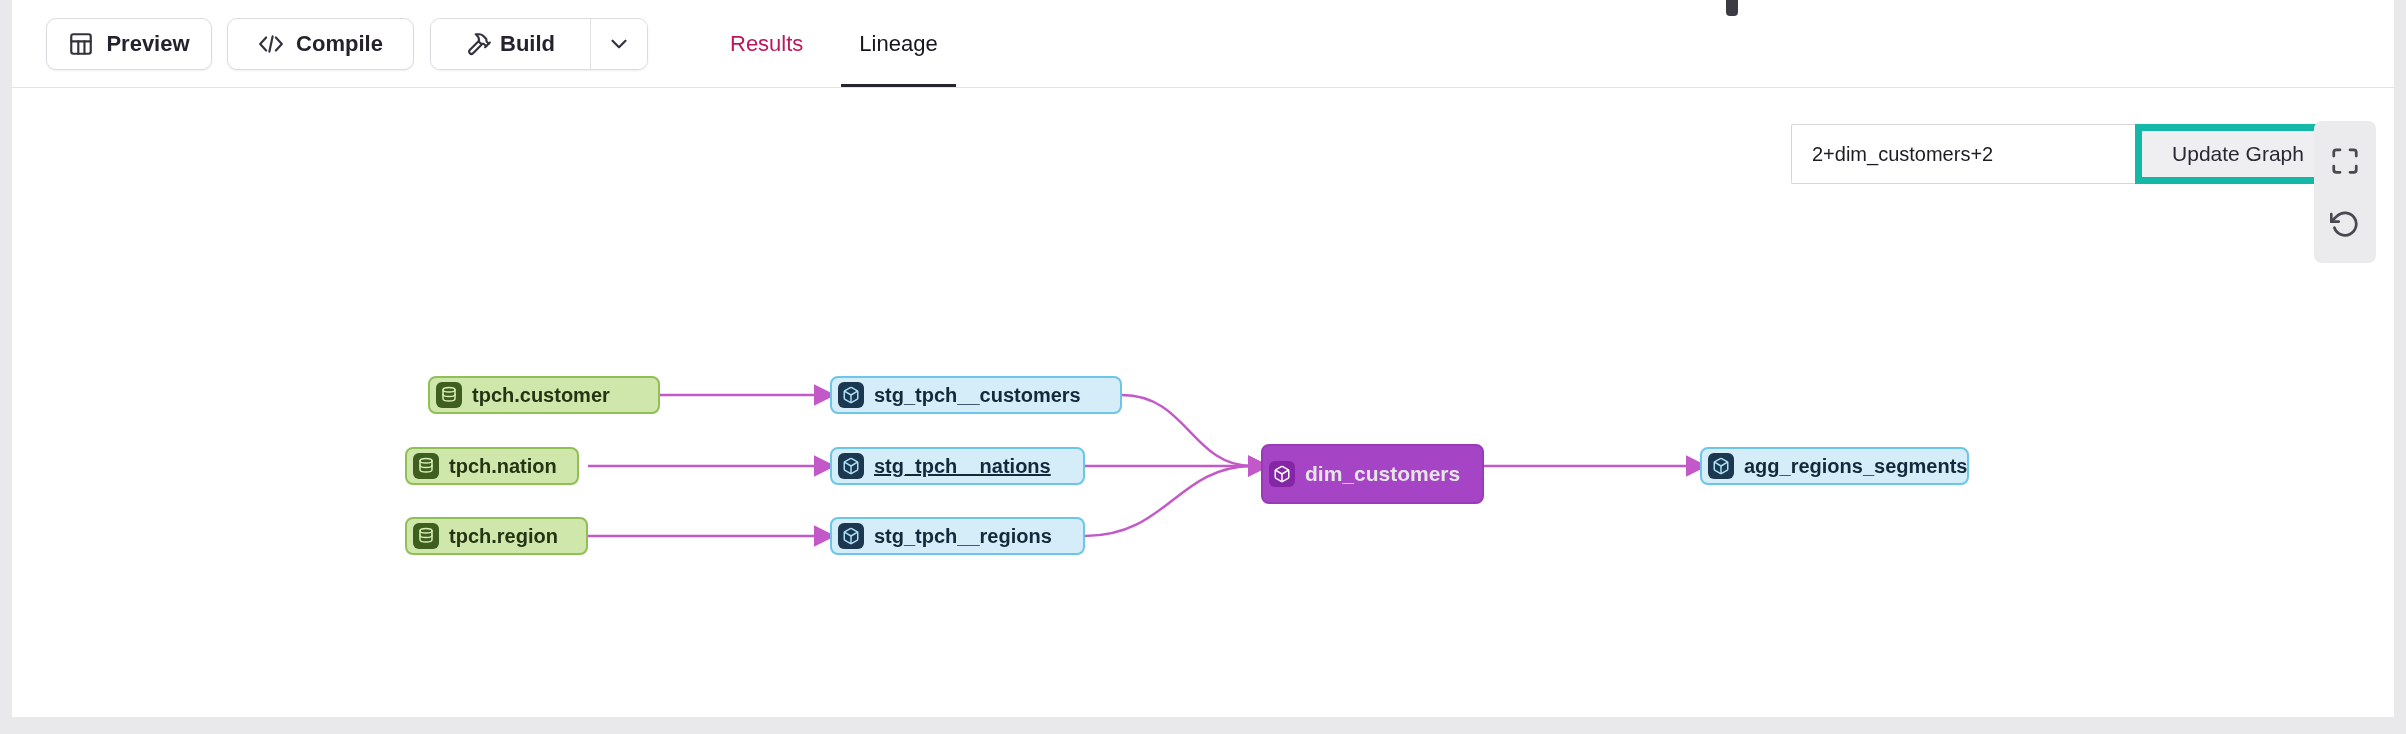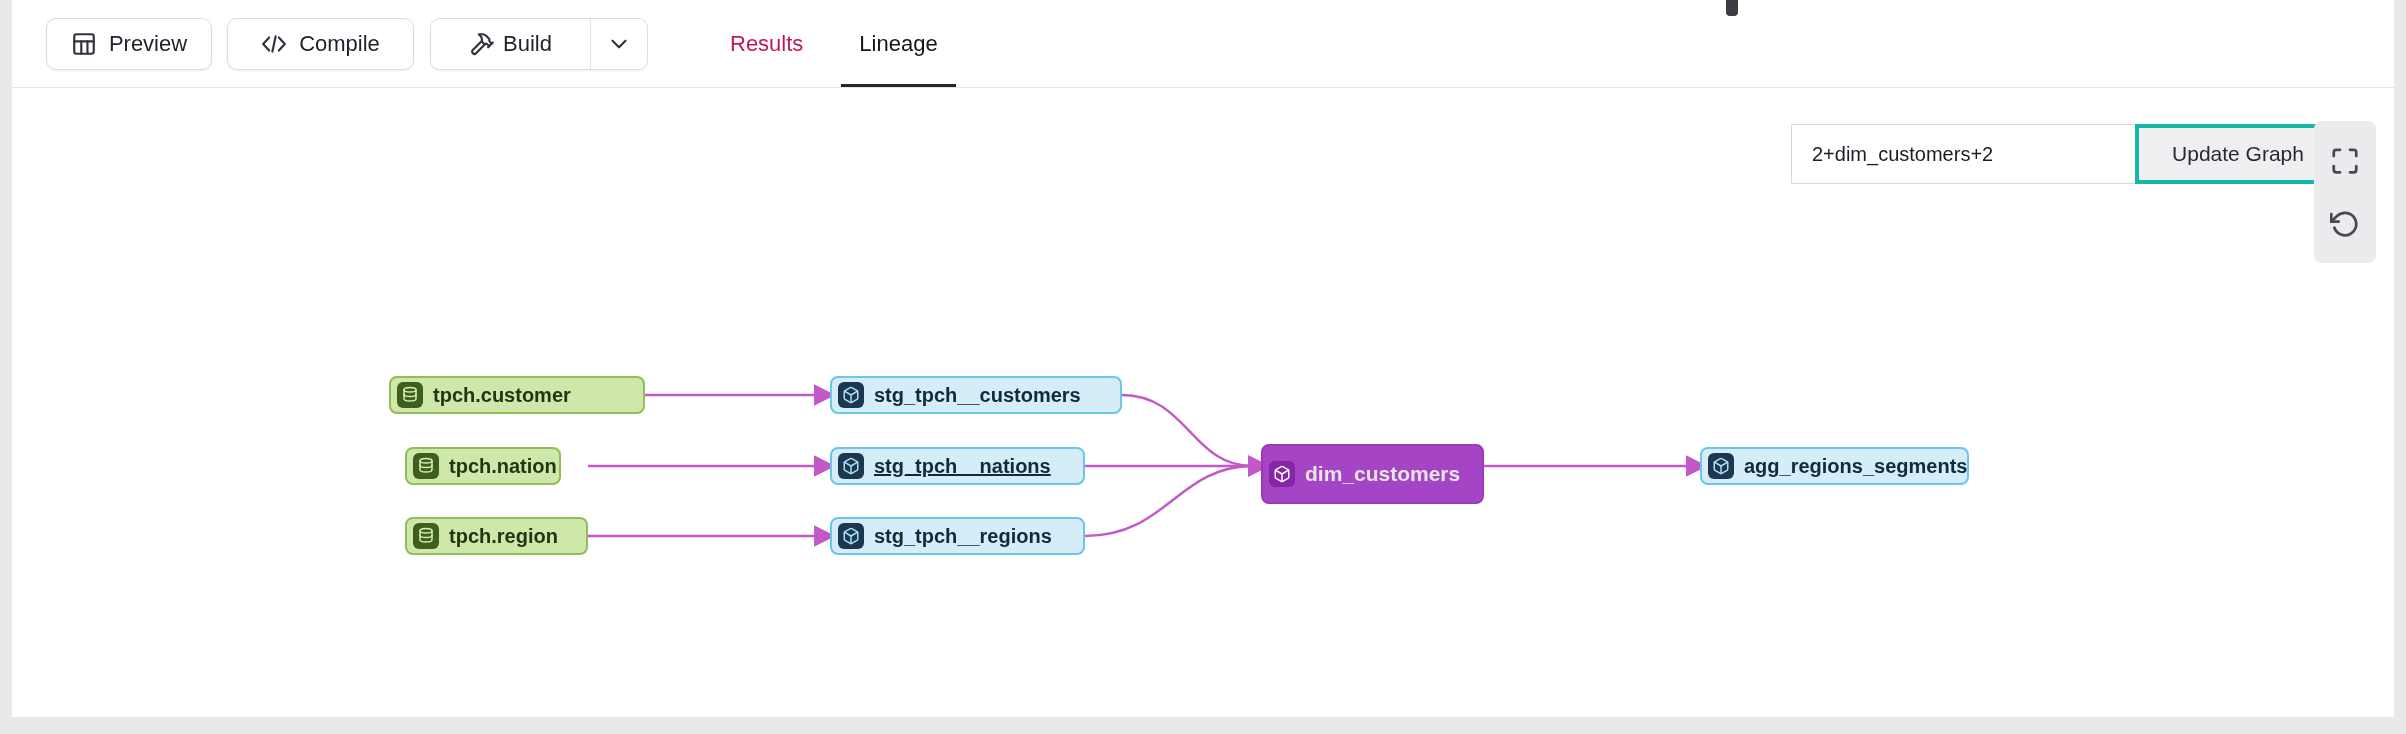--- a/index.html
+++ b/index.html
@@ -21,21 +21,21 @@
     position: relative; height: 88px;
     border-bottom: 1px solid #e4e4e8;
     display: flex; align-items: center;
     padding-left: 34px;
     background: #fff;
   }
   .btn {
     height: 52px; border-radius: 10px;
     border: 1px solid #dcdbe0; background: #fff;
     display: flex; align-items: center; justify-content: center; gap: 12px;
-    font-size: 22px; font-weight: 400; color: #25222e;
+    font-size: 22px; font-weight: 700; color: #25222e;
     box-shadow: 0 1px 2px rgba(20,20,30,.07);
     cursor: pointer; font-family: inherit;
   }
   .btn svg { width: 26px; height: 26px; stroke: #35323e; fill: none; stroke-width: 2; stroke-linecap: round; stroke-linejoin: round; flex: 0 0 auto; }
   .btn-preview { width: 166px; margin-right: 15px; }
   .btn-compile { width: 187px; margin-right: 16px; }
   .btn-group {
     display: flex; height: 52px; border: 1px solid #dcdbe0; border-radius: 10px;
     box-shadow: 0 1px 2px rgba(20,20,30,.07); overflow: hidden; background: #fff;
   }
@@ -74,40 +74,40 @@
     width: 26px; height: 26px; border-radius: 6px;
     display: flex; align-items: center; justify-content: center; flex: 0 0 auto;
   }
   .nicon svg { width: 18px; height: 18px; fill: none; stroke: currentColor; stroke-width: 2; stroke-linecap: round; stroke-linejoin: round; }
   .node.src { background: #cfe7ab; border-color: #8fbf55; color: #253413; }
   .node.src .nicon { background: #3f5f1e; color: #d8eeb7; }
   .node.mdl { background: #d4edf8; border-color: #6cc6e9; color: #122a3c; }
   .node.mdl .nicon { background: #1c3850; color: #aadff5; }
   .node.sel { background: #a644c6; border-color: #993ab8; color: #e5e5e5; height: 60px; font-size: 21px; }
   .node.sel .nicon { background: #8526a6; color: #ffffff; }
-  .n1 { left: 377px; top: 287px; width: 256px; }
-  .n2 { left: 393px; top: 358px; width: 156px; }
+  .n1 { left: 416px; top: 287px; width: 232px; }
+  .n2 { left: 393px; top: 358px; width: 174px; }
   .n3 { left: 393px; top: 428px; width: 183px; }
   .n4 { left: 818px; top: 287px; width: 292px; }
   .n5 { left: 818px; top: 358px; width: 255px; text-decoration: underline; }
   .n6 { left: 818px; top: 428px; width: 255px; }
   .n7 { left: 1249px; top: 355px; width: 223px; }
   .n8 { left: 1688px; top: 358px; width: 269px; }
   
   .selector { position: absolute; left: 1731px; top: 35px; height: 60px; display: flex; }
   .selector input {
     width: 344px; height: 60px;
     border: 1px solid #d6d6db; border-right: none;
     border-radius: 2px 0 0 2px;
     padding: 0 20px; font-size: 20px; color: #1d1b24;
     font-family: inherit; background: #fff; outline: none; margin-left: 48px;
   }
   .selector .update-btn {
     width: 206px; height: 60px;
-    background: #efeff2; border: 4px solid #14b8a6;
+    background: #efeff2; border: 7px solid #14b8a6;
     border-radius: 0 2px 2px 0;
     font-size: 21px; color: #2a2833; font-family: inherit; cursor: pointer; text-align: center;
   }
   .zoomctl {
     position: absolute; left: 2302px; top: 32px;
     width: 62px; height: 142px;
     background: #ebebee; border-radius: 8px;
     display: flex; flex-direction: column; align-items: center; justify-content: space-around;
     padding: 8px 0;
   }

